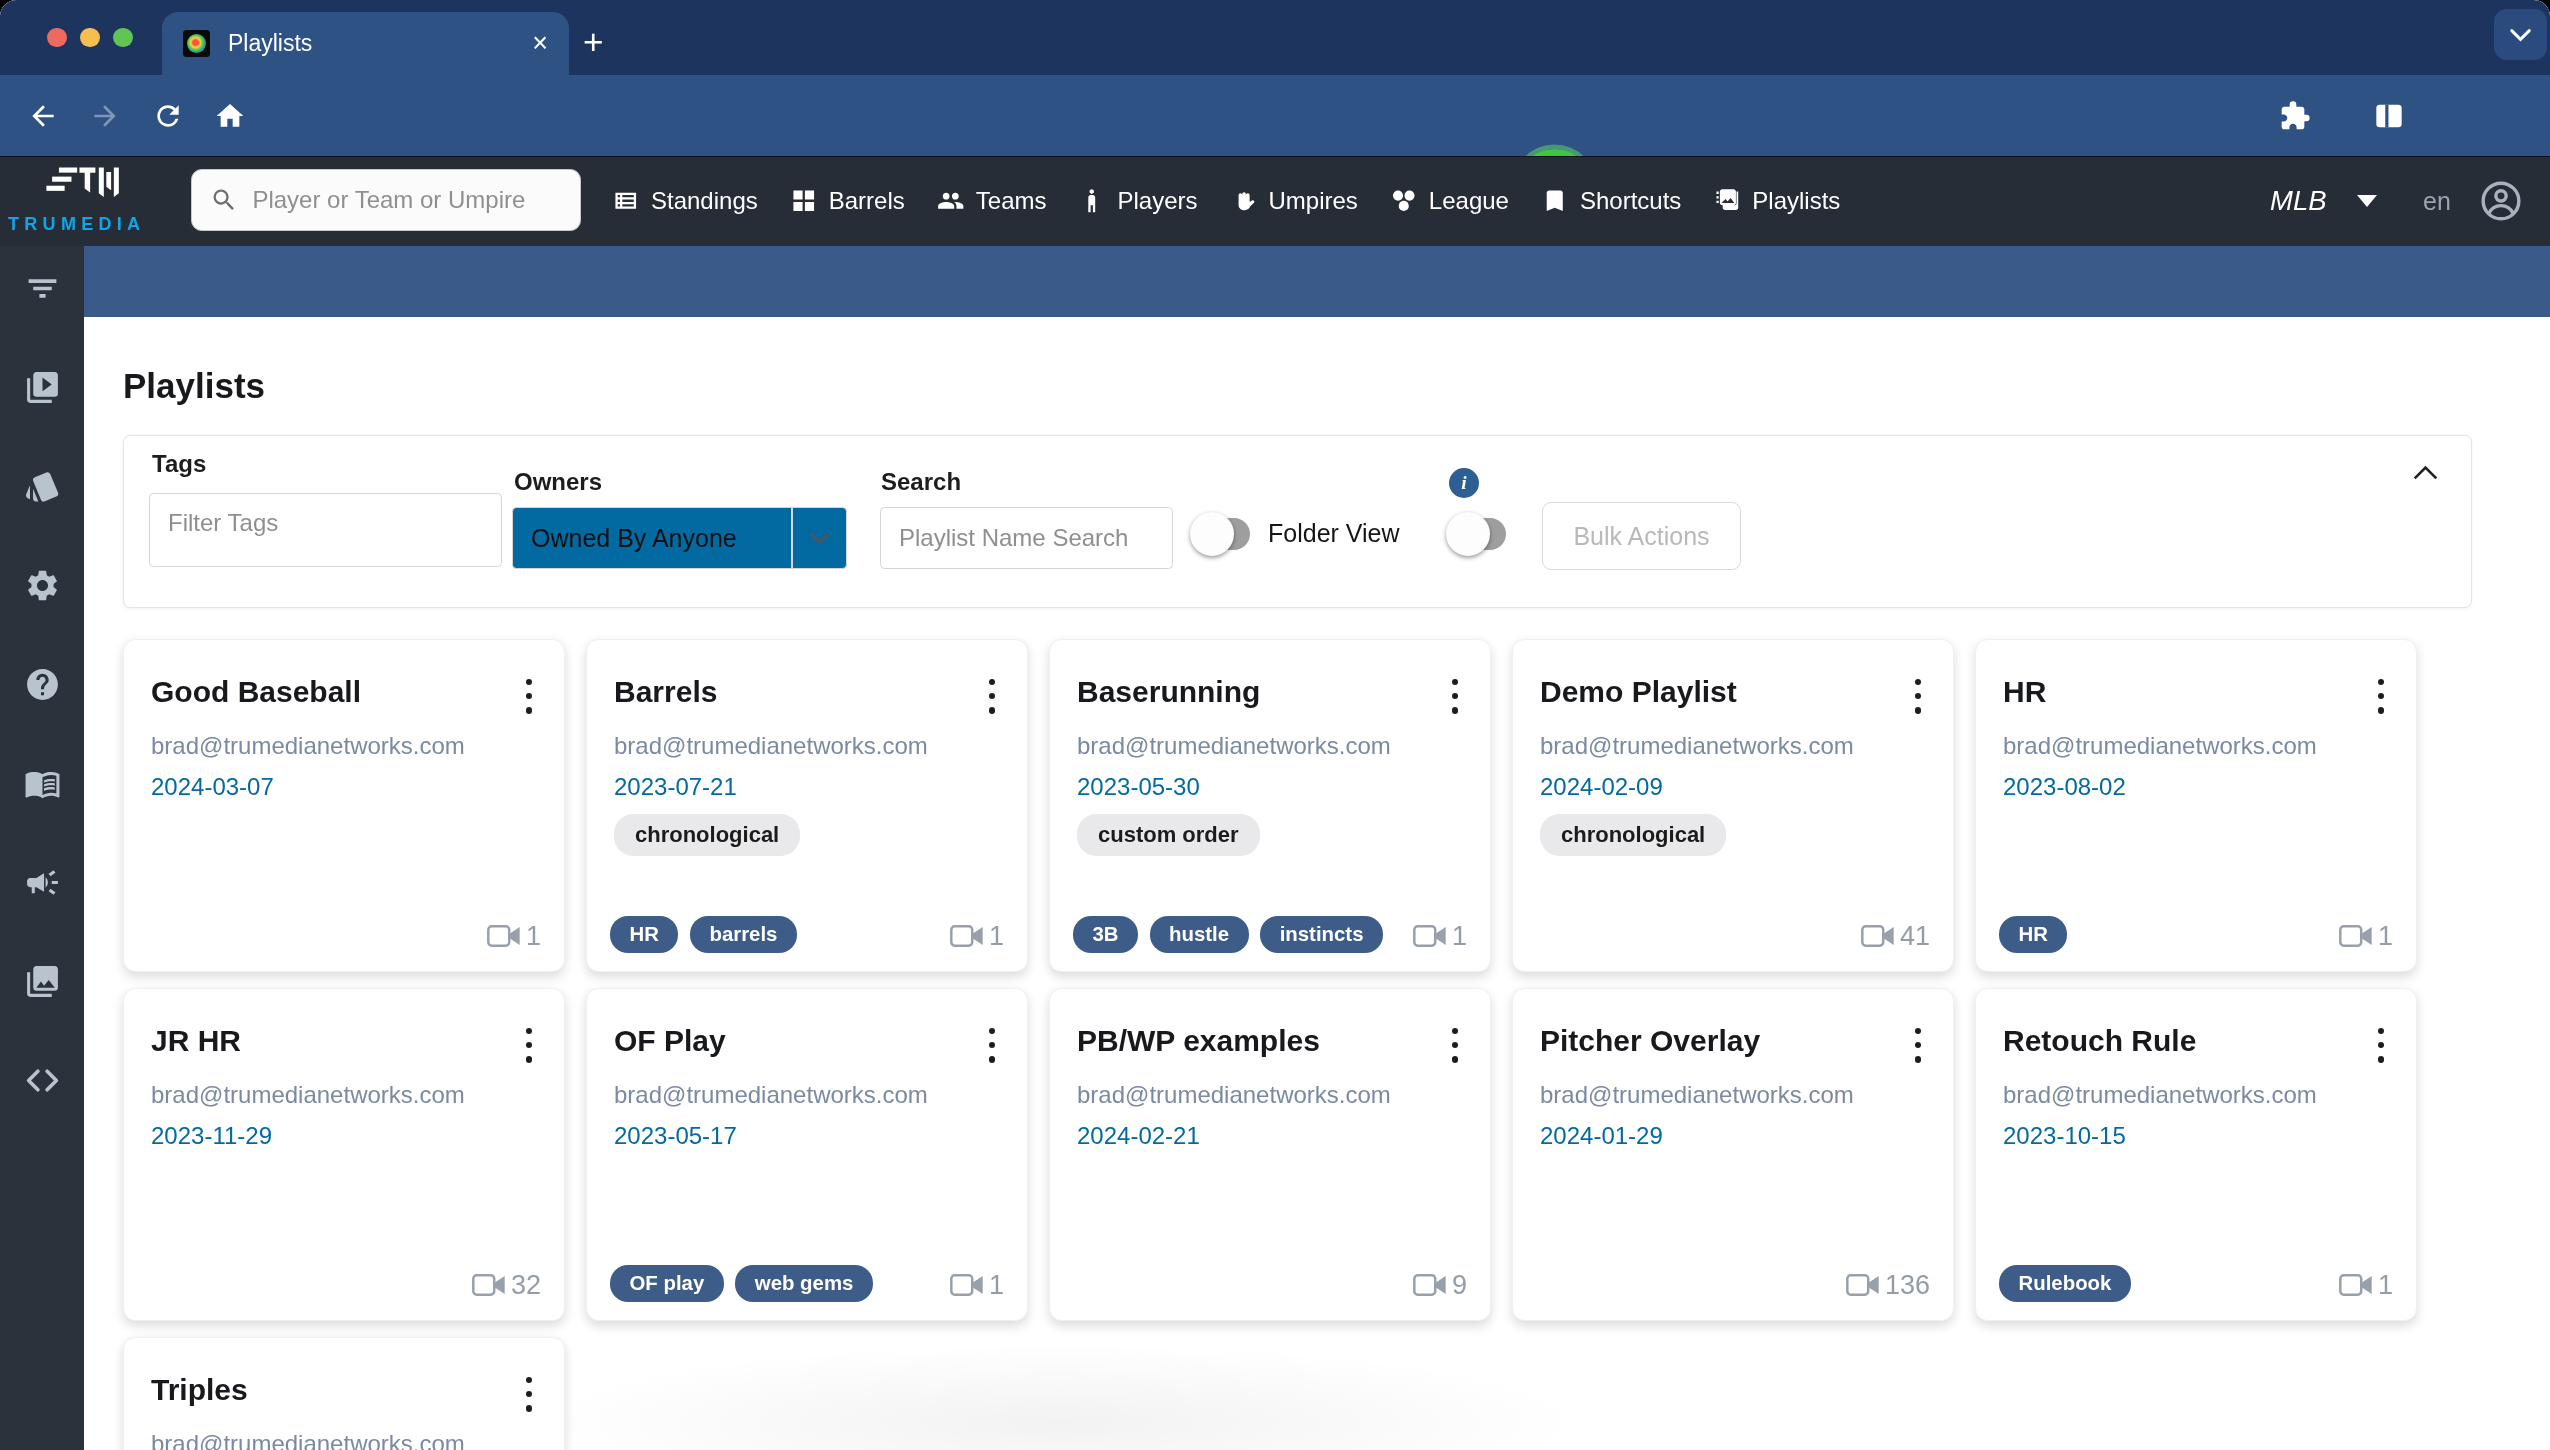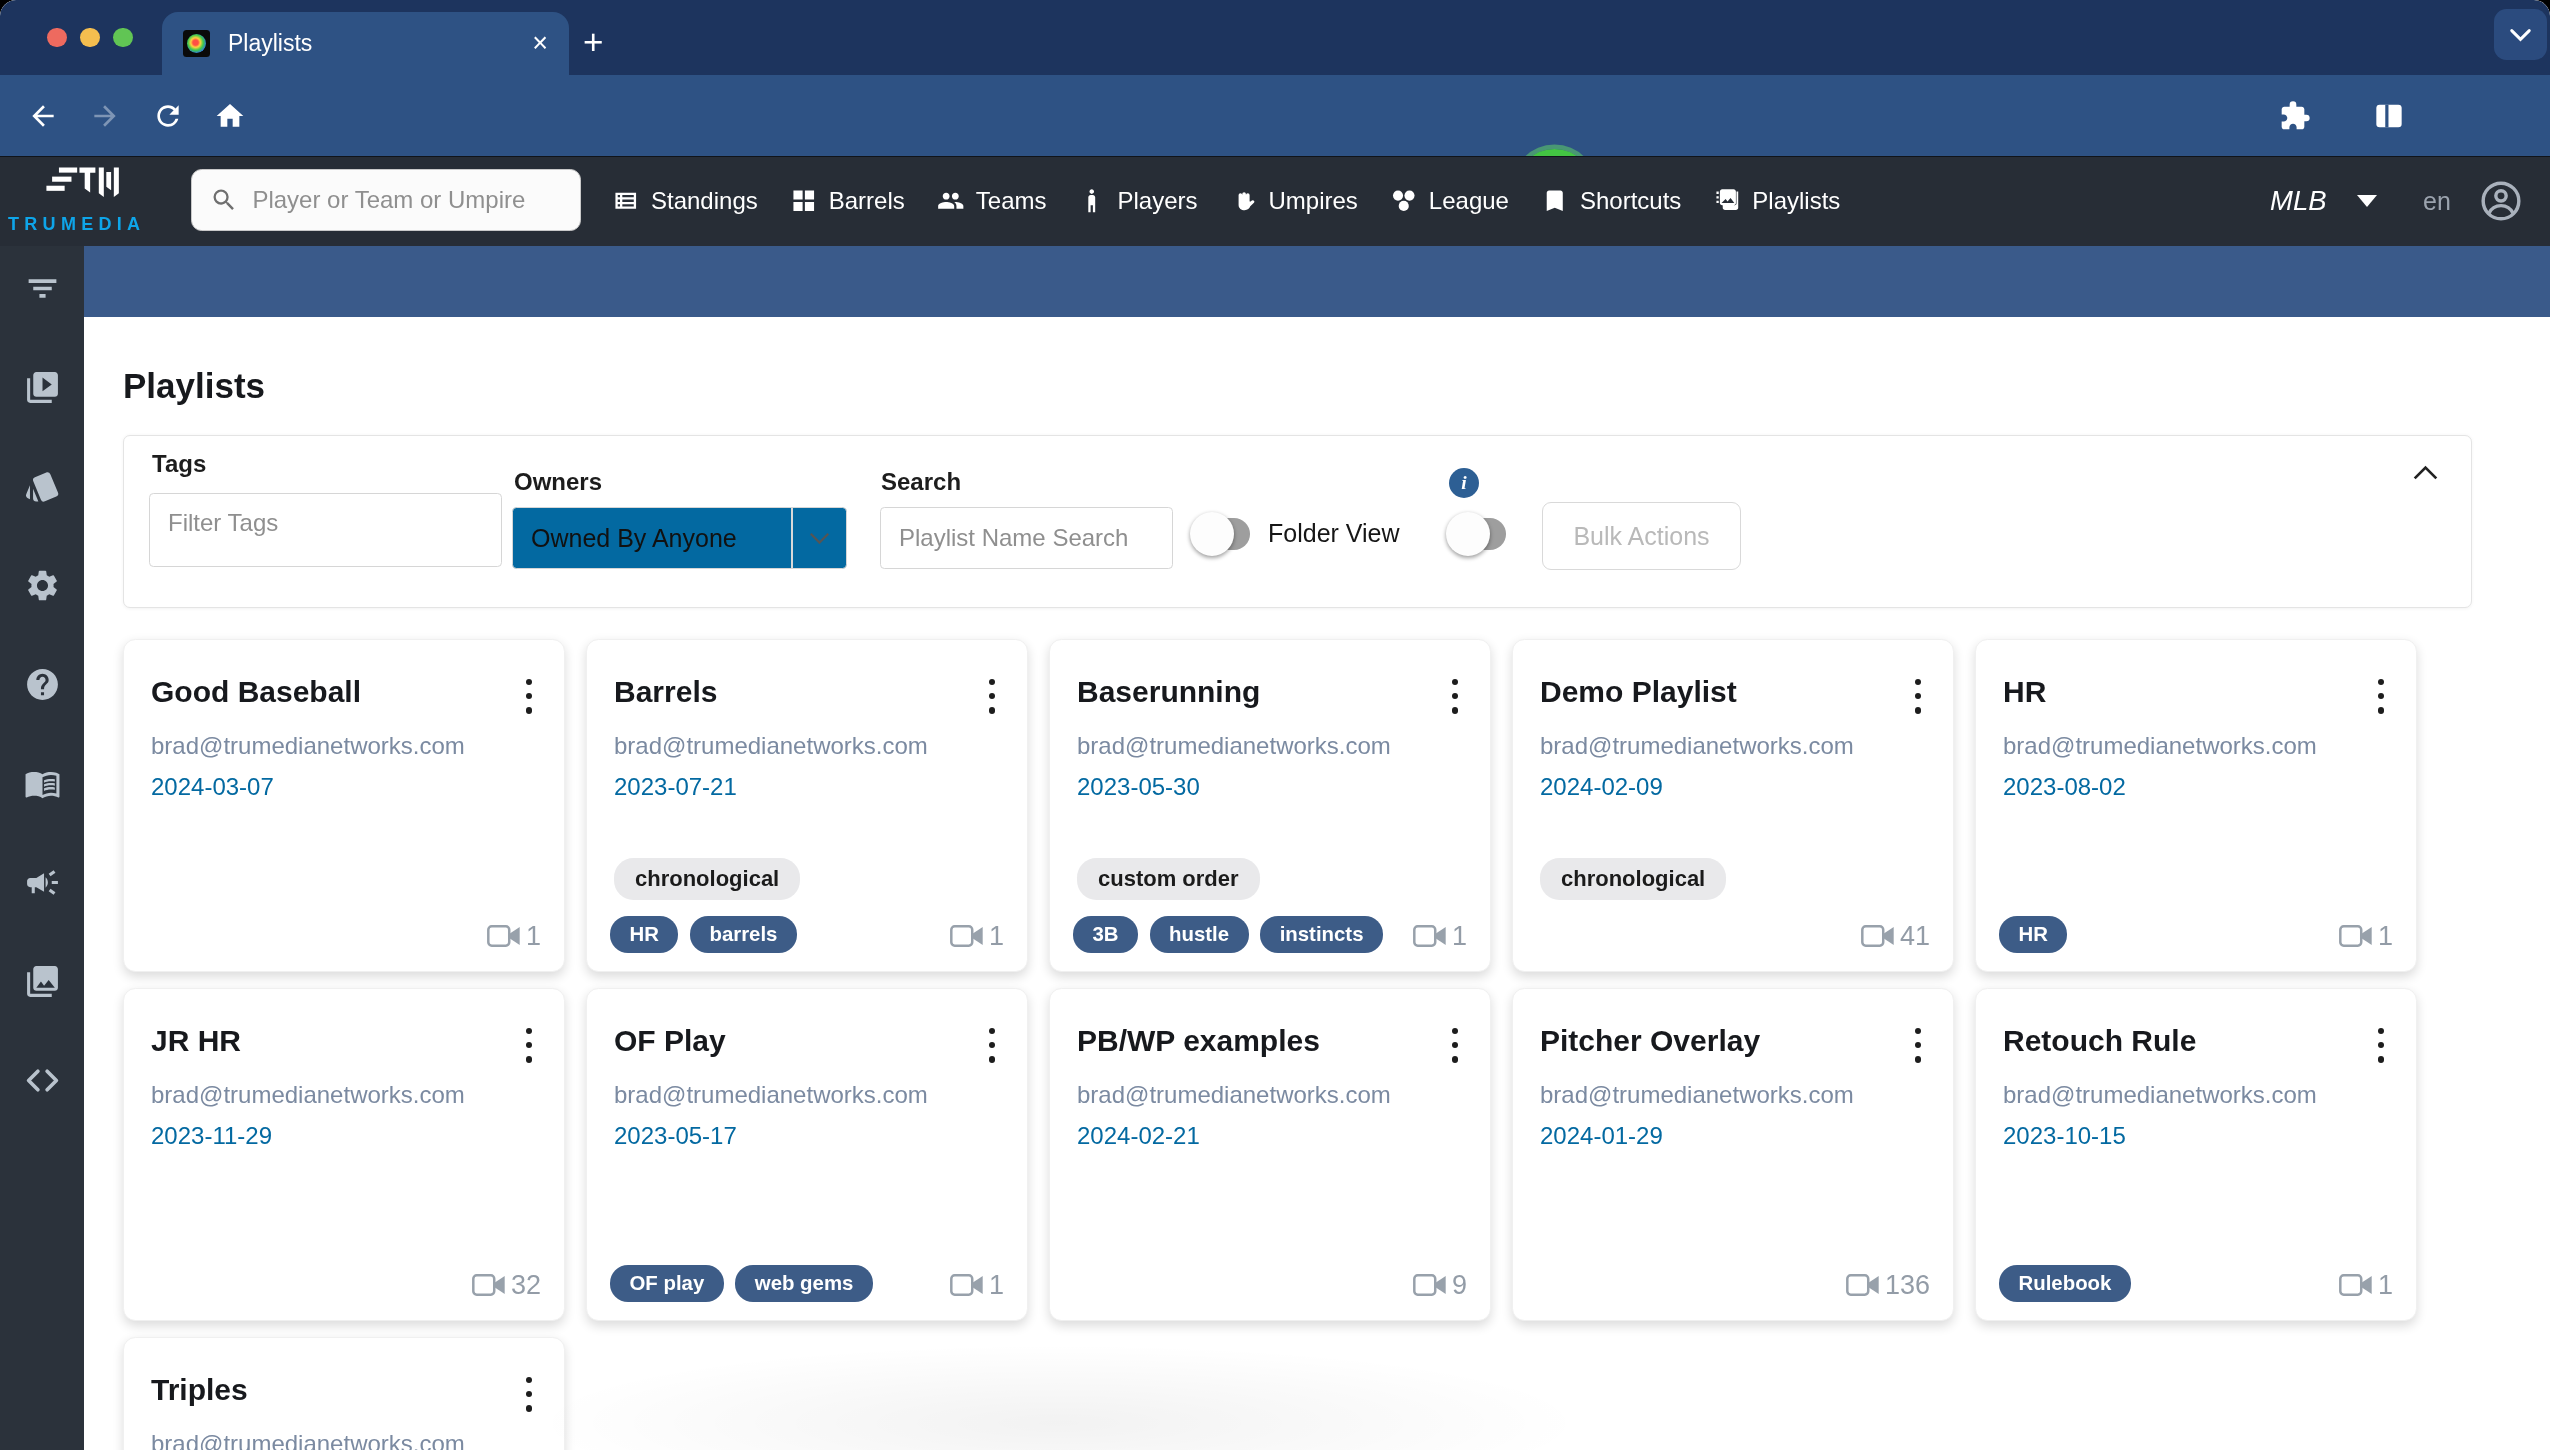--- a/index.html
+++ b/index.html
@@ -94,21 +94,21 @@
   .grid{position:absolute;left:39px;top:322px;width:2338px;display:grid;
        grid-template-columns:repeat(5,442px);grid-auto-rows:333px;column-gap:21px;row-gap:16px;}
   .card{position:relative;background:#fff;border:0.9px solid #f0f0f0;border-radius:12.4px;
        box-shadow:0 4.4px 10.6px rgba(0,0,0,.14);box-sizing:border-box;}
   .card-title{position:absolute;left:27px;top:35px;font-size:30px;font-weight:bold;color:#17191d;}
   .card-kebab{position:absolute;right:32px;top:39px;display:flex;flex-direction:column;gap:8px;}
   .card-kebab i{width:6.2px;height:6.2px;border-radius:50%;background:#1d1d1d;}
   .card-owner{position:absolute;left:27px;top:92px;font-size:24px;color:#7b8aa1;text-align:center;}
   .card-date{position:absolute;left:27px;top:133px;font-size:24px;color:#0369a1;}
   .order-pill{position:absolute;left:27px;top:174px;background:#e9e9eb;border-radius:19.5px;padding:8px 21px;
-       font-size:22px;font-weight:600;color:#1b1b1b;margin-top:44px;}
+       font-size:22px;font-weight:600;color:#1b1b1b;}
   .card-tags{position:absolute;left:23px;bottom:18px;display:flex;gap:11.5px;}
   .tag-pill{background:#3d5c87;color:#fff;font-size:20.4px;font-weight:600;border-radius:18px;padding:7px 19.5px;}
   .card-count{position:absolute;right:23px;bottom:19.5px;display:flex;align-items:center;gap:5.3px;color:#939ca7;}
   .card-count .cam{width:34px;height:24px;color:#98a1ab;display:flex;}
   .card-count .cnt{font-size:27px;}
   .bottom-fade{position:absolute;left:443px;bottom:-53px;width:1064px;height:160px;
        background:radial-gradient(ellipse at center,rgba(0,0,0,.05),transparent 70%);}
 </style>
 </head>
 <body>

